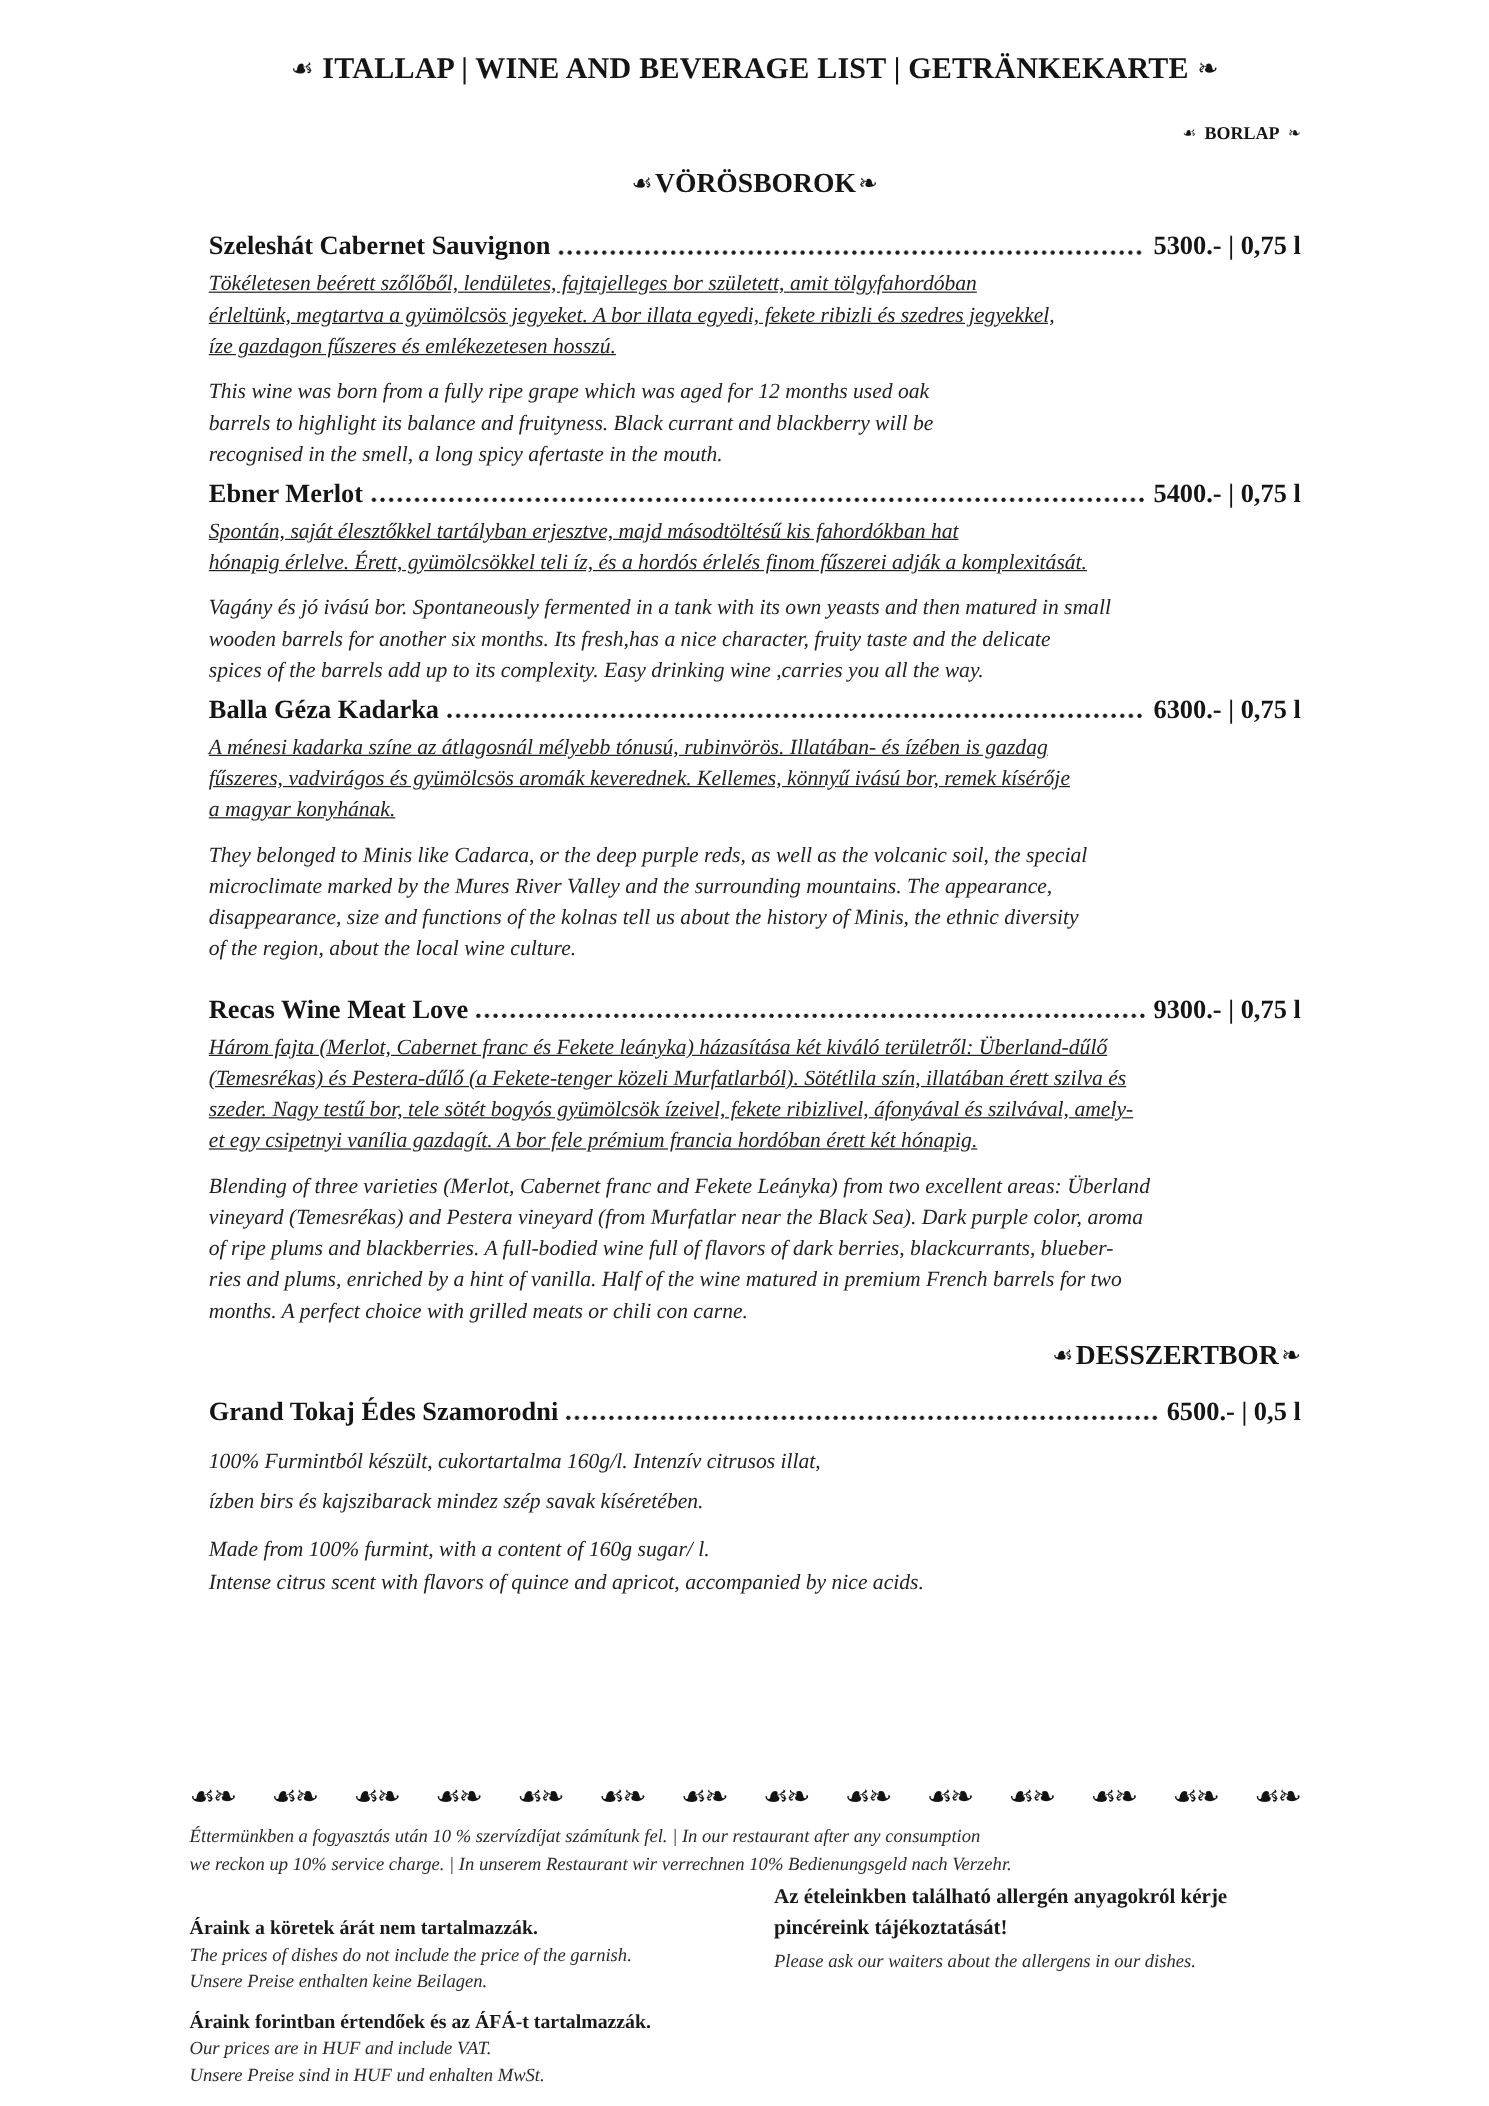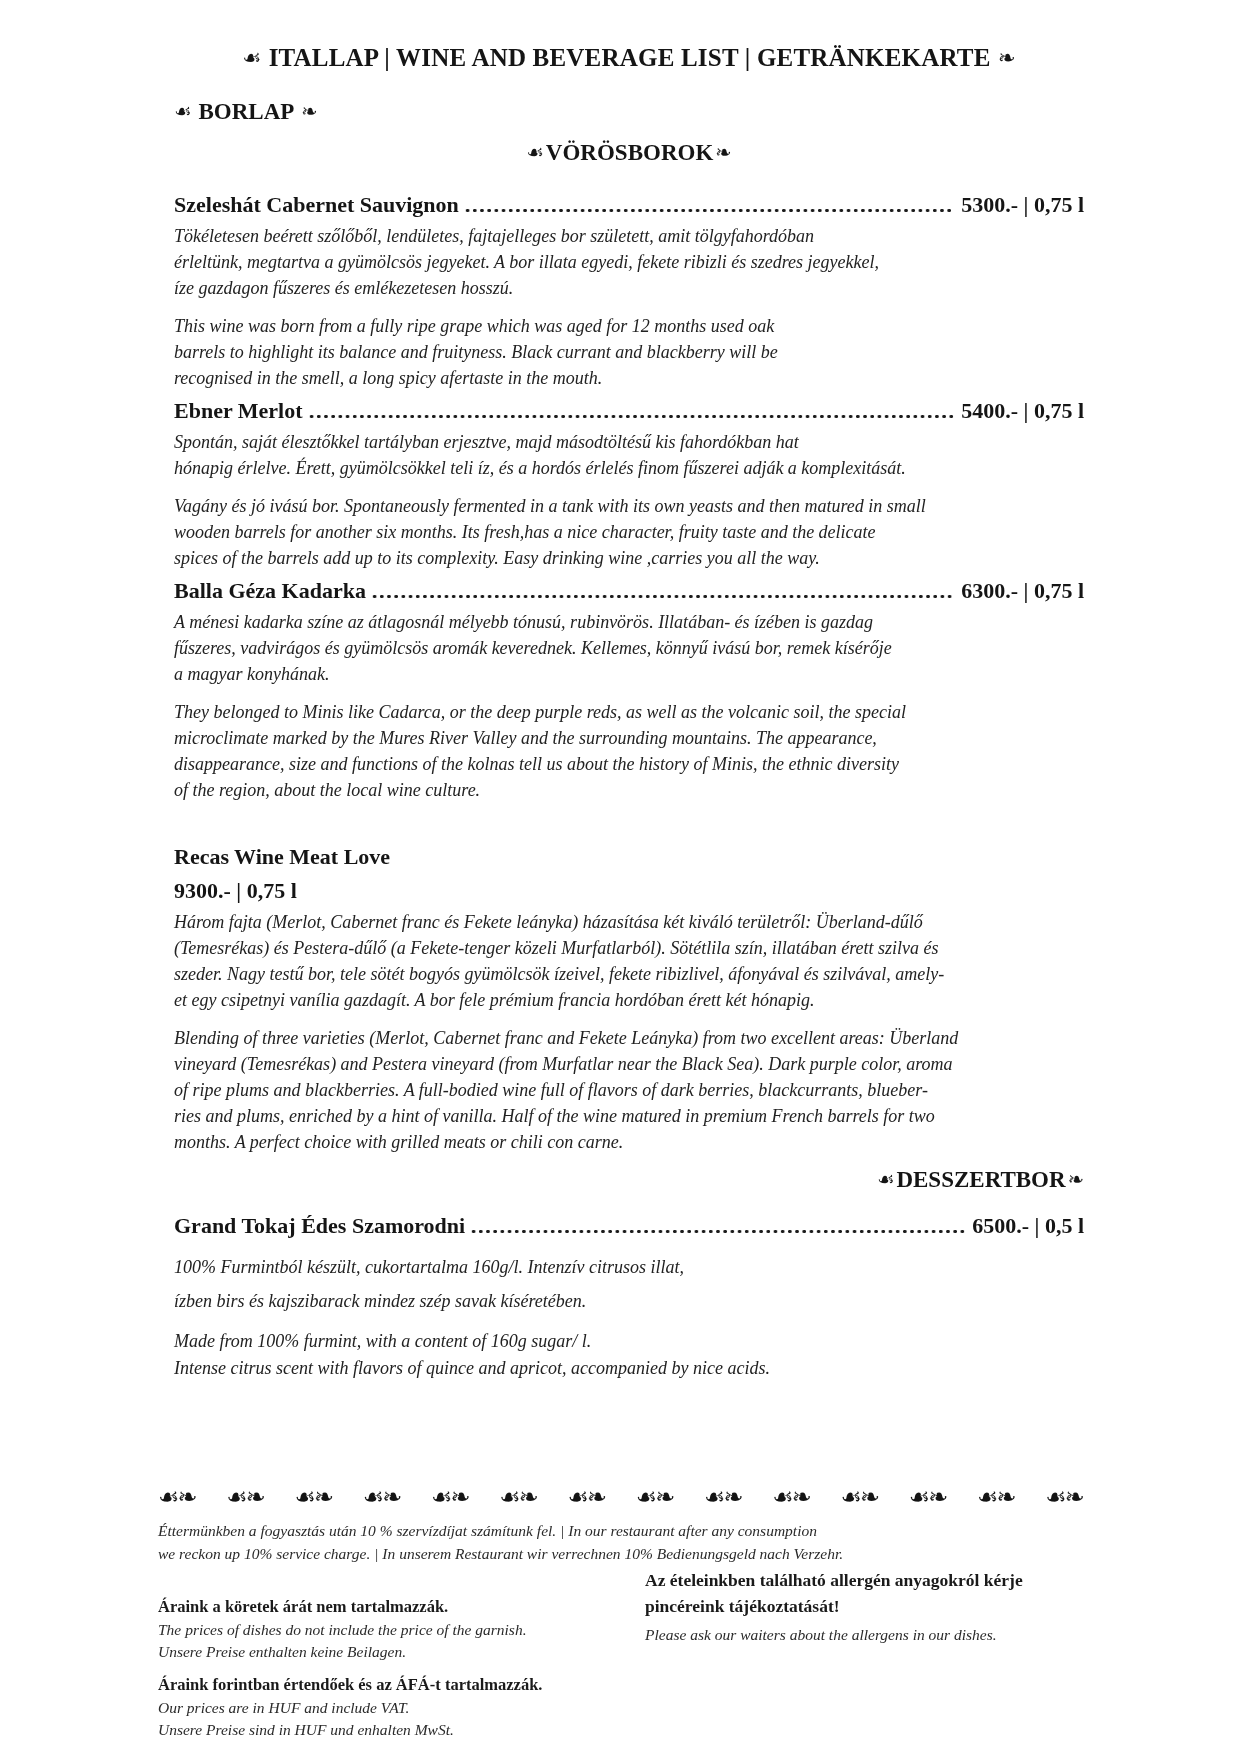--- a/index.html
+++ b/index.html
@@ -18,22 +18,22 @@
   .menu-title{
     text-align:center;
     font-size:25px;
     line-height:32px;
     font-weight:bold;
     letter-spacing:0.2px;
     color:#151515;
     white-space:nowrap;
   }
   .sub-title{
-    text-align:left;
-    font-size:23px;
+    text-align:right;
+    font-size:15px;
     line-height:30px;
     font-weight:bold;
     margin-top:22px;
     color:#151515;
   }
   .section-head{
     text-align:center;
     font-size:23px;
     line-height:30px;
     font-weight:bold;
@@ -56,21 +56,21 @@
     display:flex;
     align-items:baseline;
     font-weight:bold;
     font-size:22px;
     line-height:28px;
     color:#151515;
     margin:22px 0 4px 0;
   }
   .wine-row.first{margin-top:22px;}
   .wine-row.tight{margin-top:6px;}
-  .wine-row.after-gap{margin-top:40px;flex-direction:column;}
+  .wine-row.after-gap{margin-top:24px;}
   .wine-name{white-space:nowrap;}
   .leader{
     flex:1;
     height:5px;
     align-self:flex-end;
     margin:0 7px 6px 5px;
     background-image:radial-gradient(circle, #1b1b1b 1.6px, rgba(0,0,0,0) 1.8px);
     background-size:7.2px 5px;
     background-repeat:repeat-x;
     background-position:left center;
@@ -78,21 +78,21 @@
   .wine-price{white-space:nowrap;}
 
   .desc{
     margin:0;
     font-style:italic;
     font-size:18px;
     line-height:26px;
     white-space:pre-line;
     color:#222222;
   }
-  .desc.hu{margin-top:0;}
+  .desc.hu{margin-top:0;text-decoration:underline;}
   .desc.en{margin-top:12px;}
 
   .dessert-head{
     text-align:right;
     font-size:23px;
     line-height:30px;
     font-weight:bold;
     margin-top:10px;
     color:#151515;
   }

